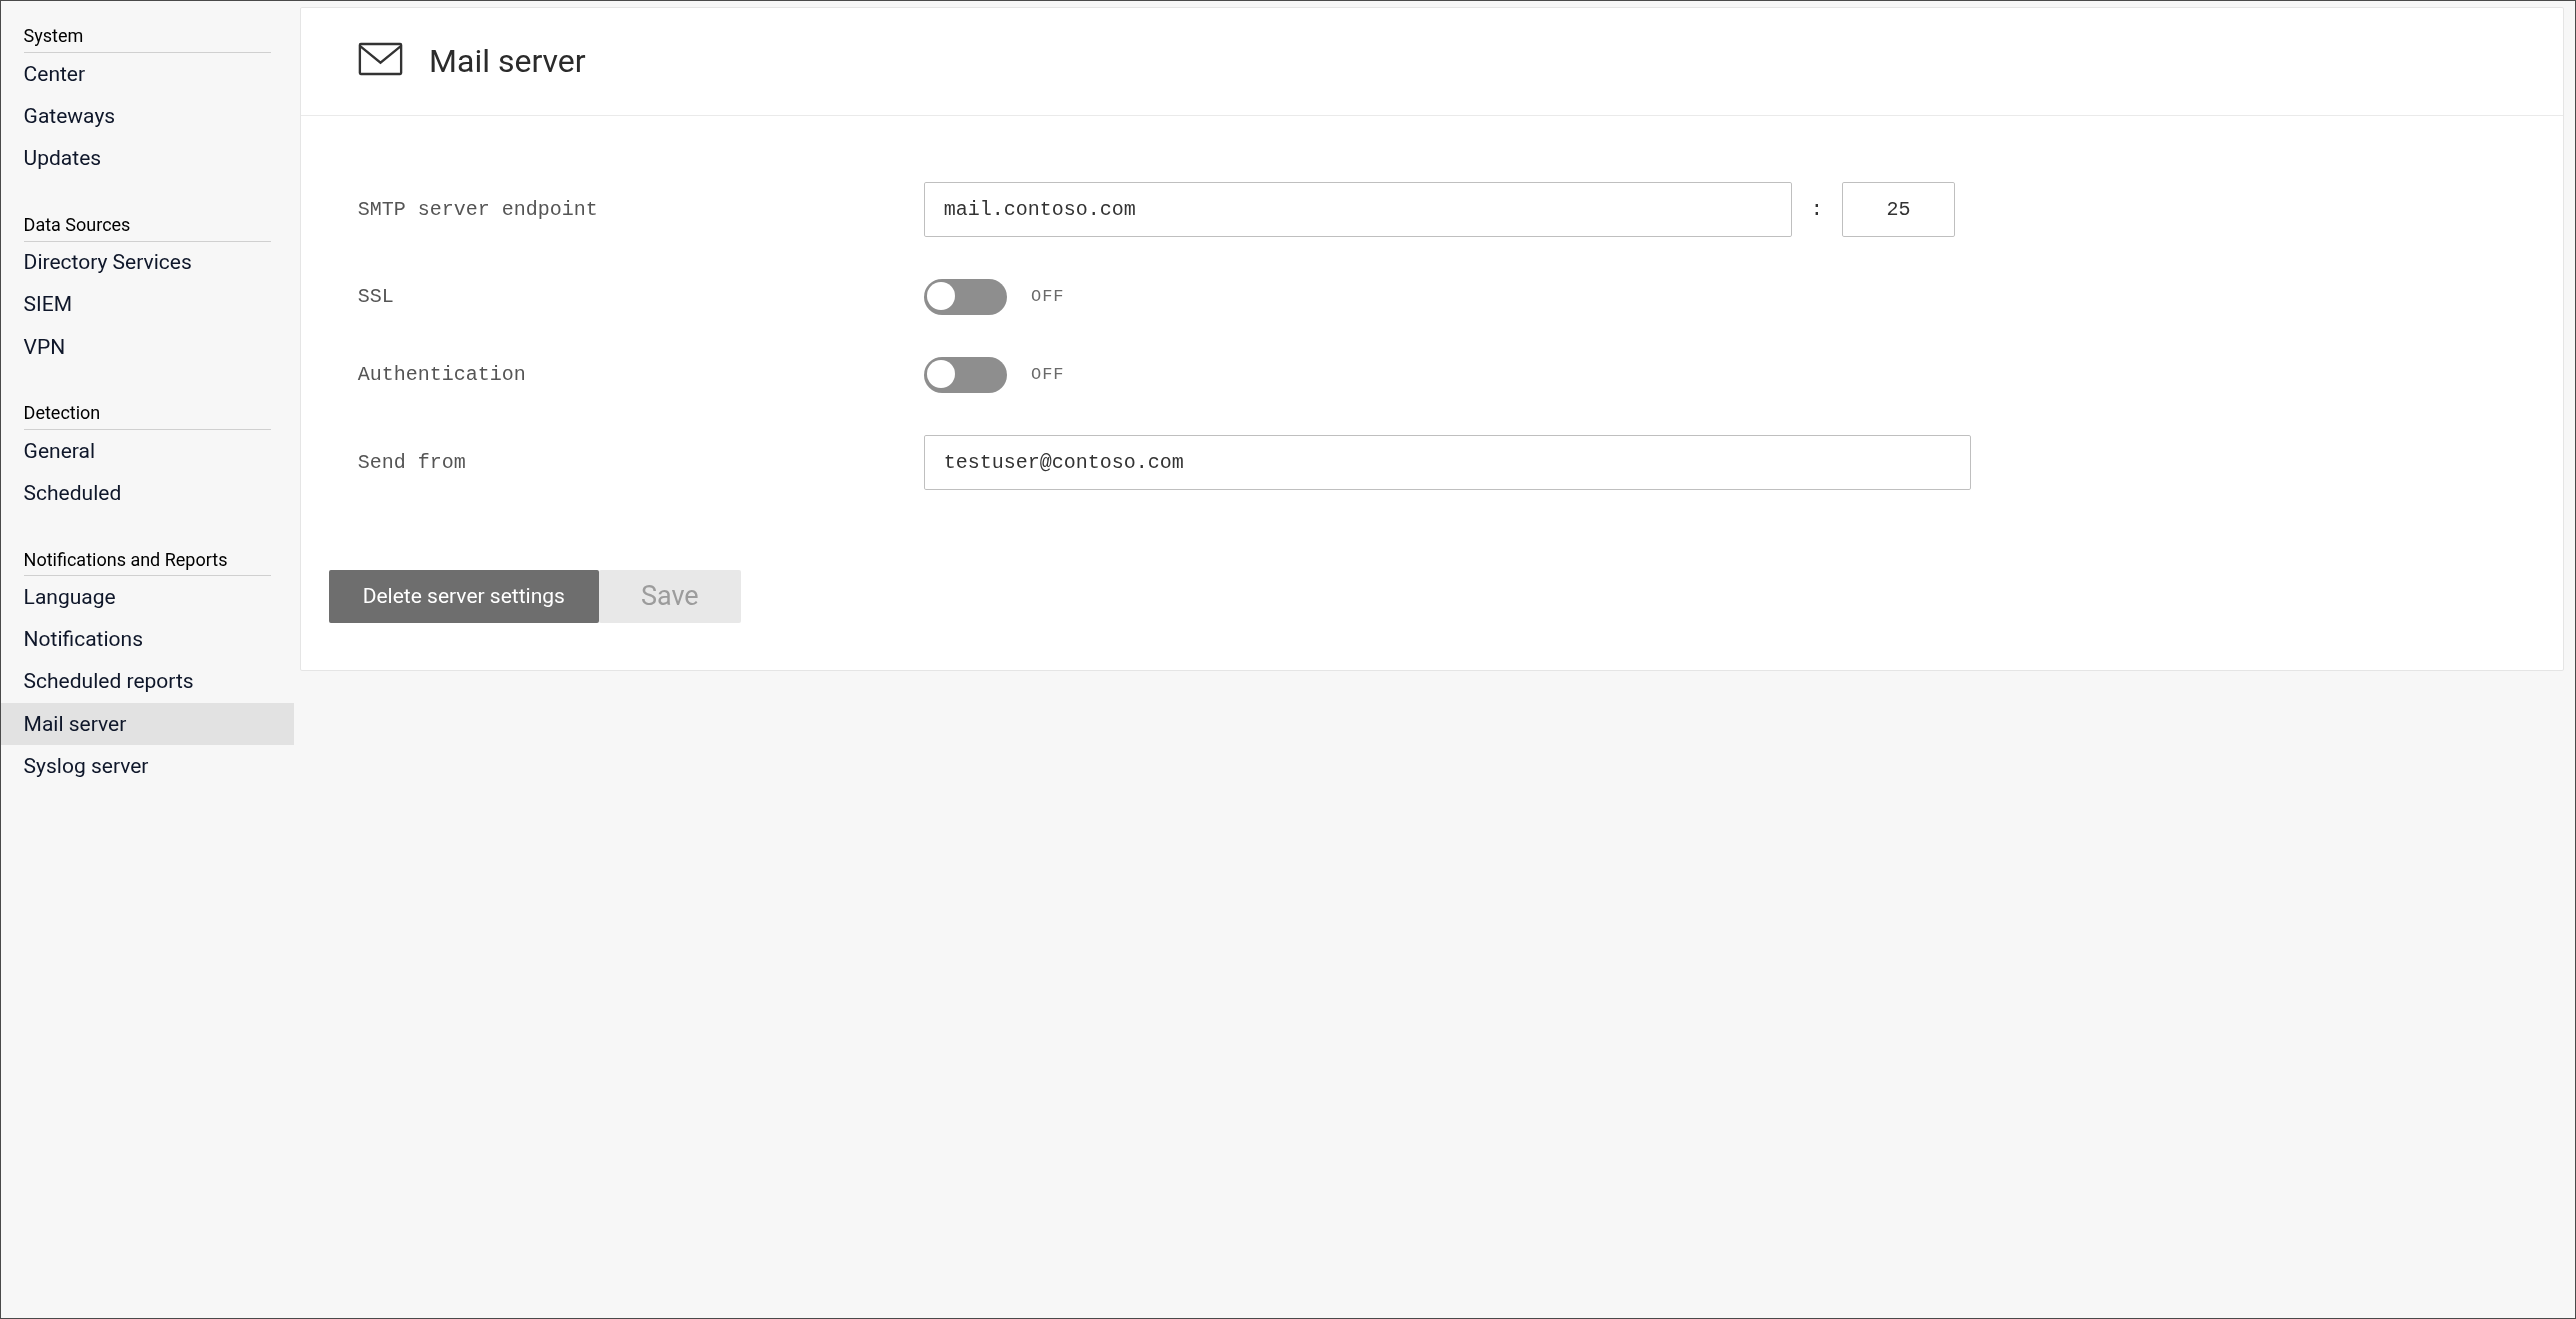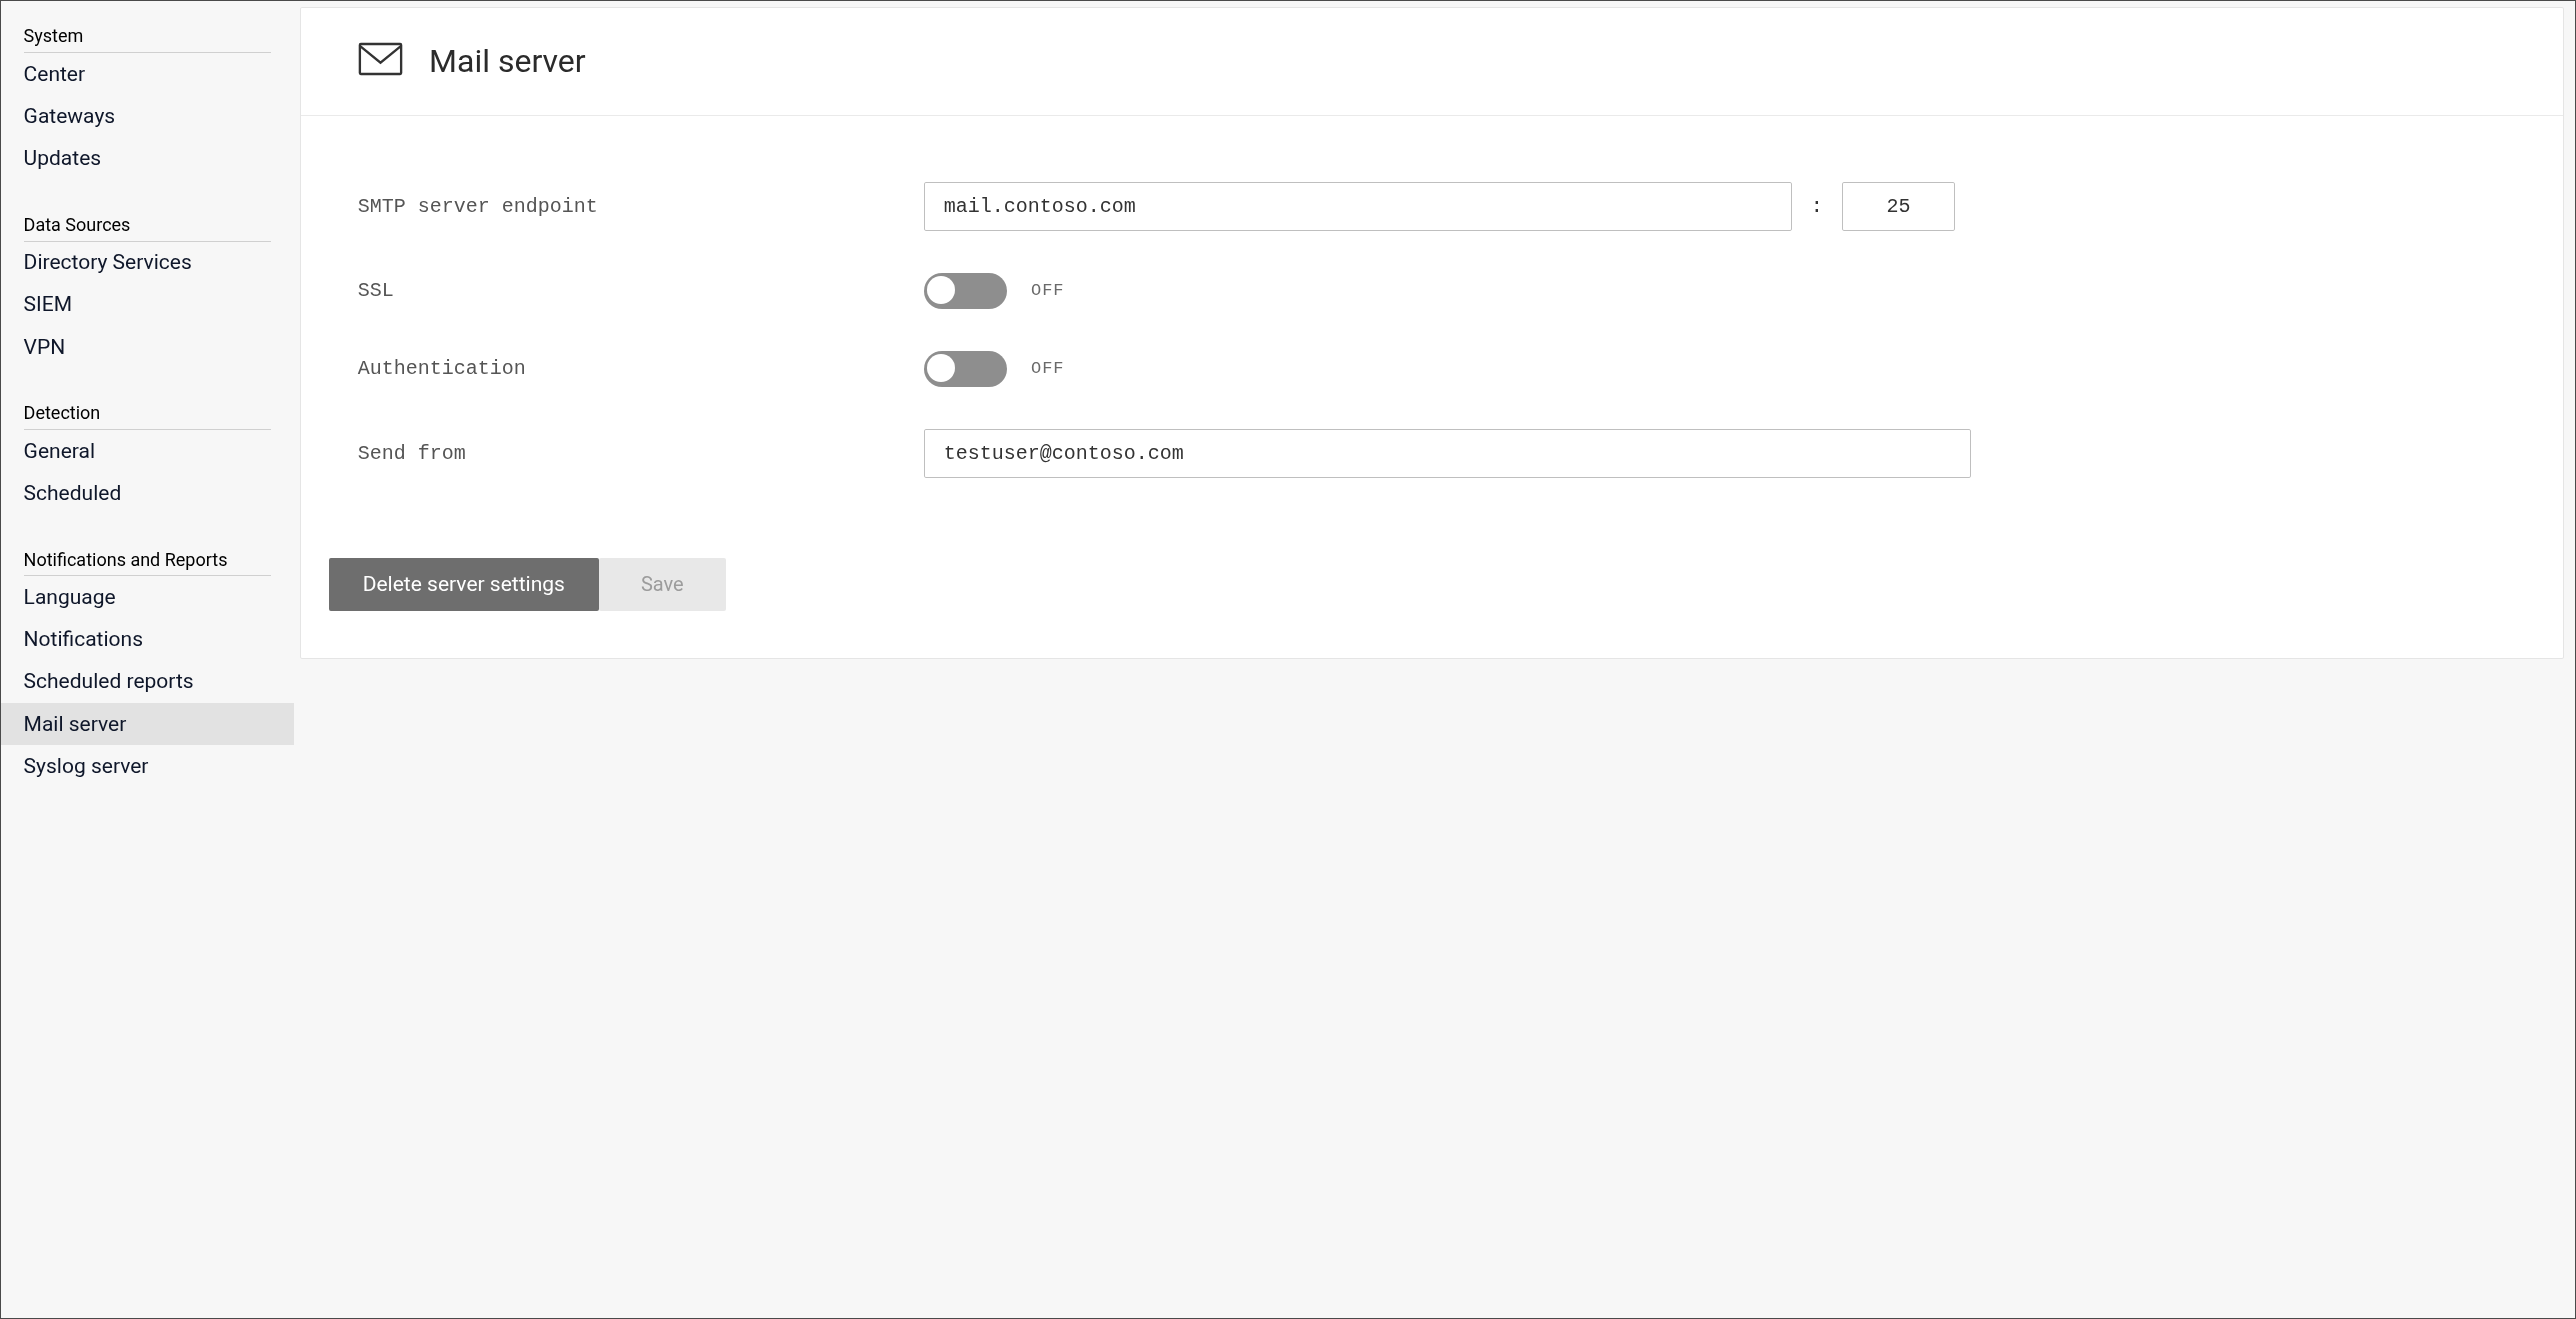--- a/index.html
+++ b/index.html
@@ -90,21 +90,21 @@
     font-size: 20px;
     color: #555555;
   }
   .form-control-area {
     flex: 1;
     display: flex;
     align-items: center;
     gap: 15px;
   }
   .text-input {
-    height: 49px;
+    height: 55px;
     border: 0.9px solid #bfbfbf;
     border-radius: 1.9px;
     padding: 0 19px;
     font-size: 20px;
     color: #333333;
     font-family: inherit;
     outline: none;
     background: #ffffff;
   }
   .input-host { width: 868px; }
@@ -159,21 +159,21 @@
   .btn-delete {
     background: #6e6e6e;
     color: #ffffff;
     font-size: 21px;
     height: 53px;
     padding: 0 34px;
   }
   .btn-save-disabled {
     background: #e8e8e8;
     color: #9c9c9c;
-    font-size: 20px;
+    font-size: 27px;
     height: 53px;
     padding: 0 42px;
     cursor: not-allowed;
   }
 </style>
 </head>
 <body>
 
 <div class="app">
   <nav class="sidebar">

